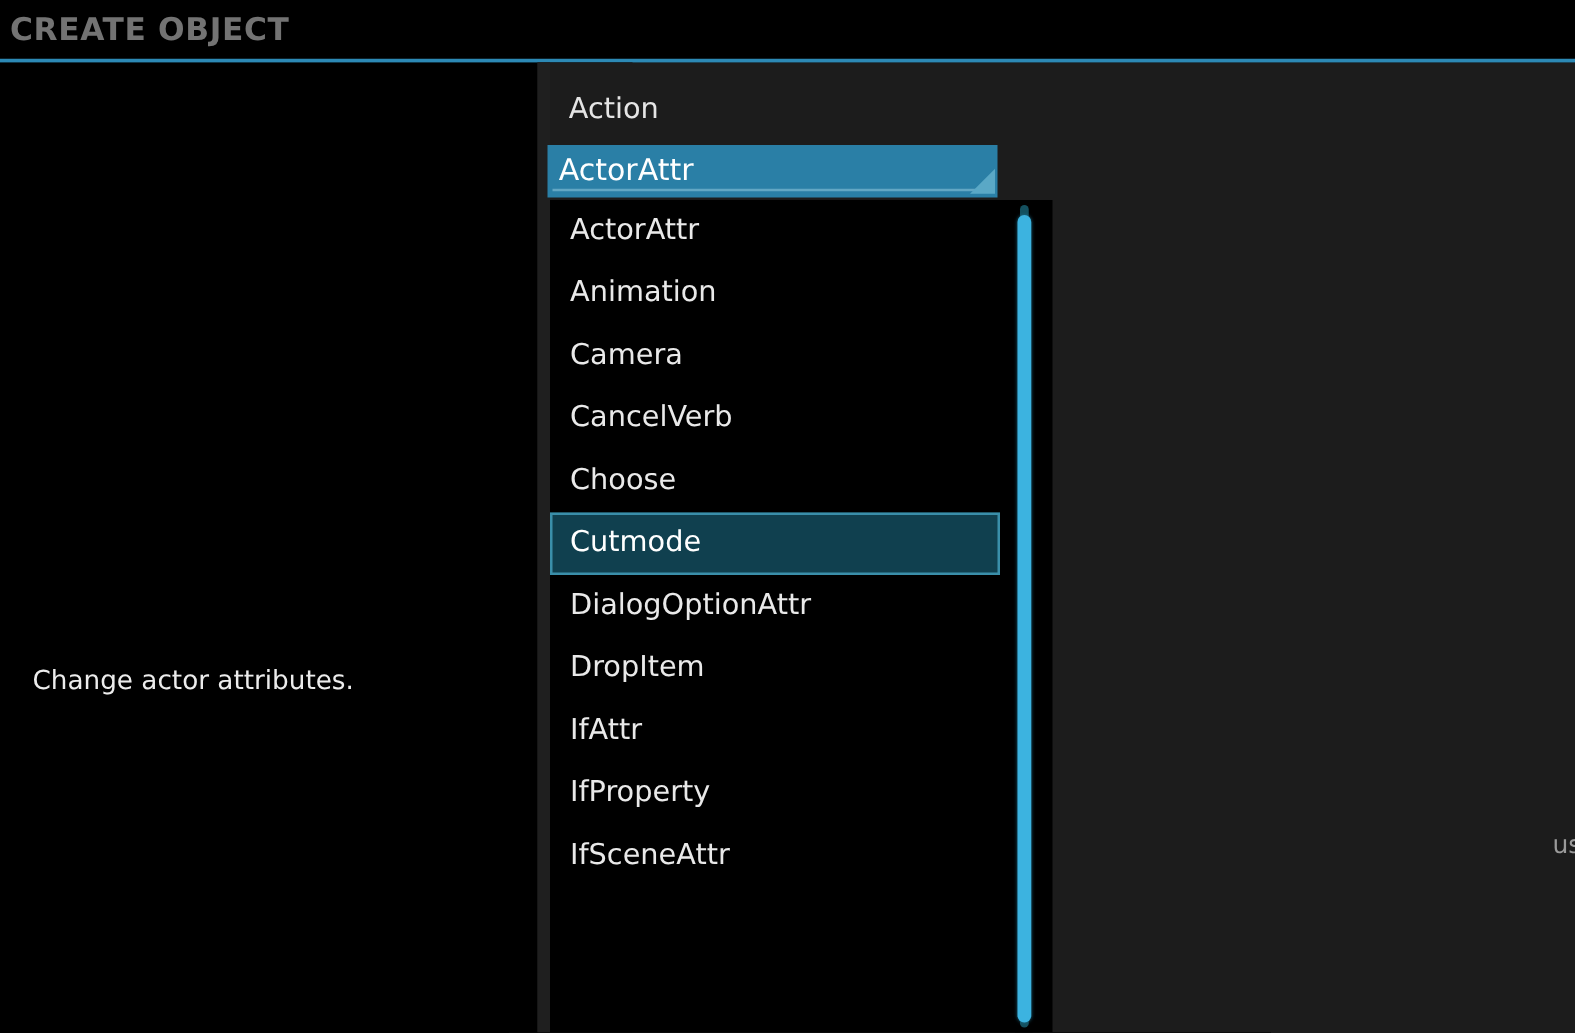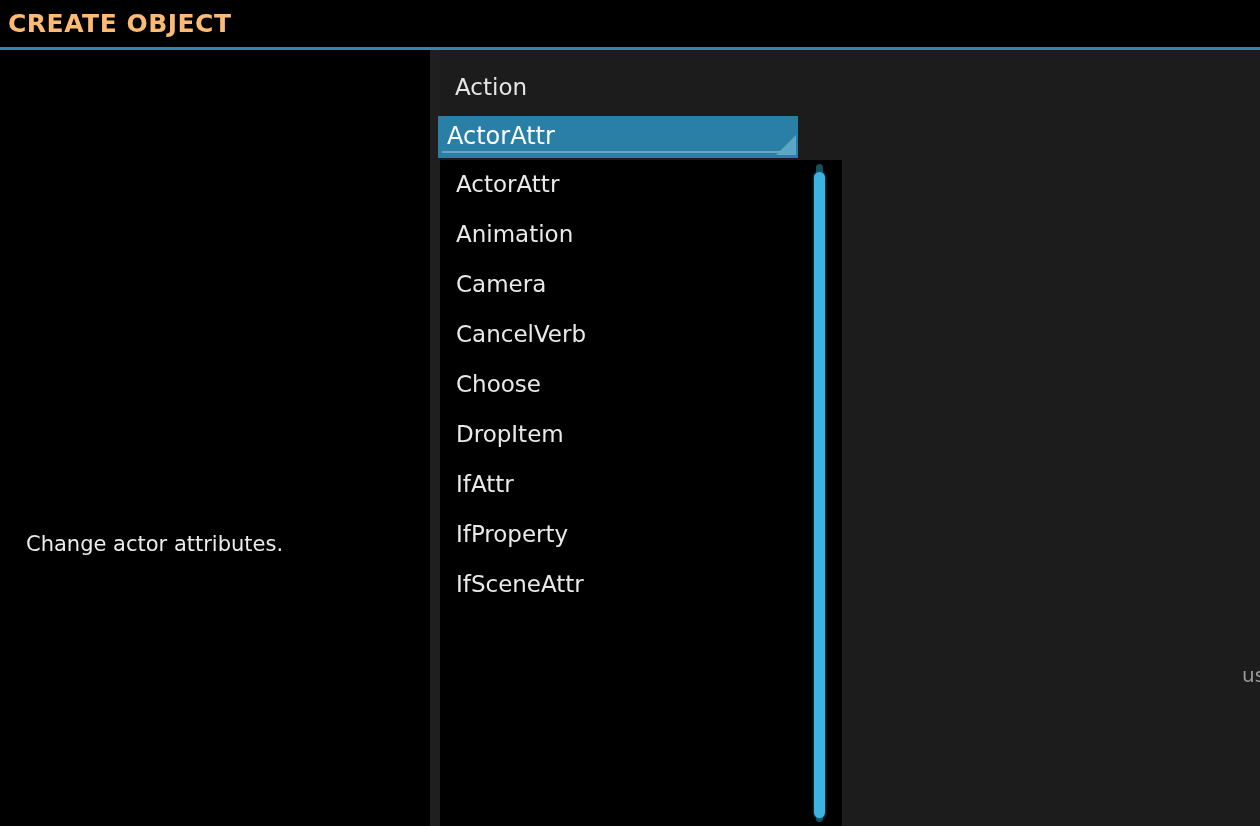--- a/index.html
+++ b/index.html
@@ -24,21 +24,21 @@
     left: 0; top: 0;
     width: 1260px; height: 47px;
     background: #000000;
   }
   #title-text {
     position: absolute;
     left: 8px; top: 9px;
     font-size: 25px;
     font-weight: bold;
     letter-spacing: 0.5px;
-    color: #fdba74;
+    color: #737373;
     font-family: "DejaVu Sans", sans-serif;
   }
   #title-rule {
     position: absolute;
     left: 0; top: 47px;
     width: 1260px; height: 3px;
     background: #2c89b5;
     box-shadow: 0 1px 0 #15526e;
   }
 
@@ -214,20 +214,26 @@
       </div>
       <div class="dd-item">
         <span class="dd-label">Camera</span>
       </div>
       <div class="dd-item">
         <span class="dd-label">CancelVerb</span>
       </div>
       <div class="dd-item">
         <span class="dd-label">Choose</span>
       </div>
+      <div class="dd-item selected" style="background: rgb(16, 64, 79); border-color: rgb(58, 143, 170);">
+        <span class="dd-label">Cutmode</span>
+      </div>
+      <div class="dd-item">
+        <span class="dd-label">DialogOptionAttr</span>
+      </div>
       <div class="dd-item">
         <span class="dd-label">DropItem</span>
       </div>
       <div class="dd-item">
         <span class="dd-label">IfAttr</span>
       </div>
       <div class="dd-item">
         <span class="dd-label">IfProperty</span>
       </div>
       <div class="dd-item">

